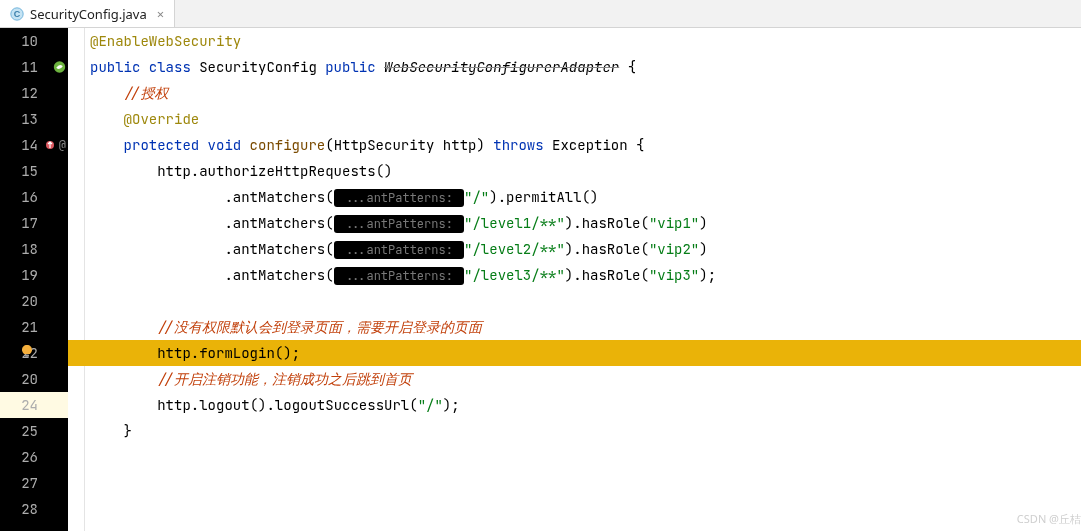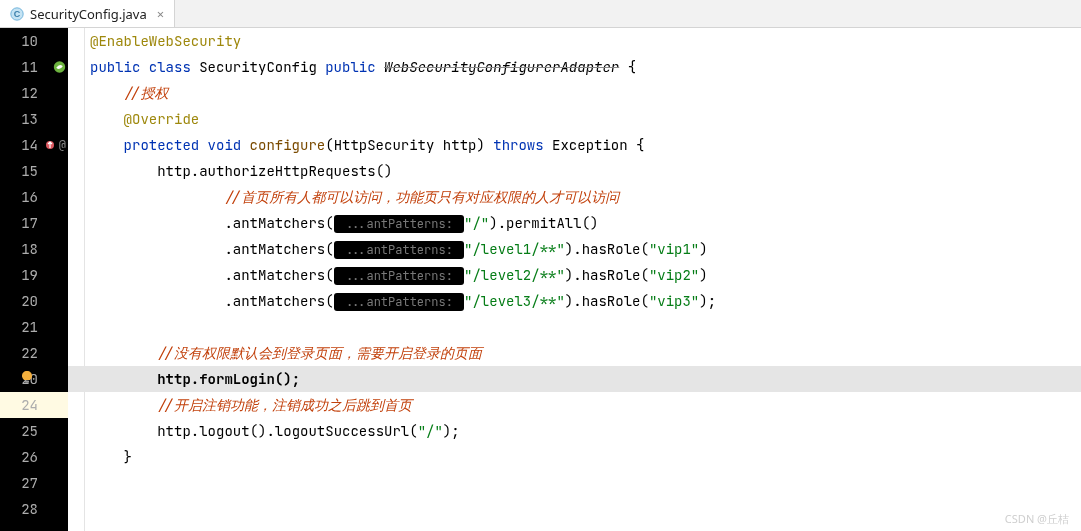--- a/index.html
+++ b/index.html
@@ -77,22 +77,21 @@
     flex: 1;
     position: relative;
   }
   .line {
     height: 26px;
     line-height: 26px;
     white-space: pre;
     padding-left: 22px;
   }
   .line.hl {
-    background: #e5e5e5;
-    font-weight: bold;
+    background: #eab308;
   }
   .gutter-line.hl {
     background: #fffae3;
   }
   .tok-ann { color: #9e880d; text-align: right; }
   .tok-kw  { color: #0033b3; text-align: center; }
   .tok-mtd { color: #7a4a00; }
   .tok-id  { color: #000000; text-align: right; }
   .tok-str { color: #067d17; }
   .tok-cmt { color: #c2410c; font-style: italic; }
@@ -100,21 +99,21 @@
   .hint {
     background: #000000;
     color: #787878;
     border-radius: 3px;
     padding: 1px 4px;
     font-size: 12px;
     font-style: normal;
   }
   .watermark {
     position: absolute;
-    right: 12px;
+    right: 0;
     bottom: 4px;
     font-size: 11px;
     color: #cfcfcf;
     font-family: system-ui, sans-serif;
   }
   .bulb {
     width:14px;height:14px;display:inline-block;
   }
   
 </style>
@@ -174,21 +173,20 @@
 
   <div class="code-vline"></div>
 
   <div class="code">
     <div class="line"><span class="tok-ann">@EnableWebSecurity</span></div>
     <div class="line"><span class="tok-kw">public </span><span class="tok-kw">class </span><span class="tok-id">SecurityConfig </span><span class="tok-kw">public </span><span class="tok-id tok-strike">WebSecurityConfigurerAdapter</span><span class="tok-id"> {</span></div>
     <div class="line">    <span class="tok-cmt">//授权</span></div>
     <div class="line">    <span class="tok-ann">@Override</span></div>
     <div class="line">    <span class="tok-kw">protected </span><span class="tok-kw">void </span><span class="tok-mtd">configure</span><span class="tok-id">(</span><span class="tok-id">HttpSecurity </span><span class="tok-id">http</span><span class="tok-id">) </span><span class="tok-kw">throws </span><span class="tok-id">Exception </span><span class="tok-id">{</span></div>
     <div class="line">        <span class="tok-id">http</span><span class="tok-id">.</span><span class="tok-id">authorizeHttpRequests</span><span class="tok-id">()</span></div>
-    <div class="line">                <span class="tok-cmt">//首页所有人都可以访问，功能页只有对应权限的人才可以访问</span></div>
     <div class="line">                <span class="tok-id">.</span><span class="tok-id">antMatchers</span><span class="tok-id">(</span><span class="hint"> ...antPatterns: </span><span class="tok-str">"/"</span><span class="tok-id">).</span><span class="tok-id">permitAll</span><span class="tok-id">()</span></div>
     <div class="line">                <span class="tok-id">.</span><span class="tok-id">antMatchers</span><span class="tok-id">(</span><span class="hint"> ...antPatterns: </span><span class="tok-str">"/level1/**"</span><span class="tok-id">).</span><span class="tok-id">hasRole</span><span class="tok-id">(</span><span class="tok-str">"vip1"</span><span class="tok-id">)</span></div>
     <div class="line">                <span class="tok-id">.</span><span class="tok-id">antMatchers</span><span class="tok-id">(</span><span class="hint"> ...antPatterns: </span><span class="tok-str">"/level2/**"</span><span class="tok-id">).</span><span class="tok-id">hasRole</span><span class="tok-id">(</span><span class="tok-str">"vip2"</span><span class="tok-id">)</span></div>
     <div class="line">                <span class="tok-id">.</span><span class="tok-id">antMatchers</span><span class="tok-id">(</span><span class="hint"> ...antPatterns: </span><span class="tok-str">"/level3/**"</span><span class="tok-id">).</span><span class="tok-id">hasRole</span><span class="tok-id">(</span><span class="tok-str">"vip3"</span><span class="tok-id">);</span></div>
     <div class="line"> </div>
     <div class="line">        <span class="tok-cmt">//没有权限默认会到登录页面，需要开启登录的页面</span></div>
     <div class="line hl">        <span class="tok-id">http</span><span class="tok-id">.</span><span class="tok-id">formLogin</span><span class="tok-id">();</span><span style="position:absolute;left:-48px;" class="bulb"><svg viewBox="0 0 14 14" width="14" height="14">
             <path d="M7 1 C4 1 2 3 2 6 C2 8 3.5 9 4 10 L10 10 C10.5 9 12 8 12 6 C12 3 10 1 7 1 Z" fill="#f4af3d"></path>
             <rect x="5" y="10.5" width="4" height="2.3" rx="0.8" fill="#9a9a9a"></rect>
           </svg></span></div>

